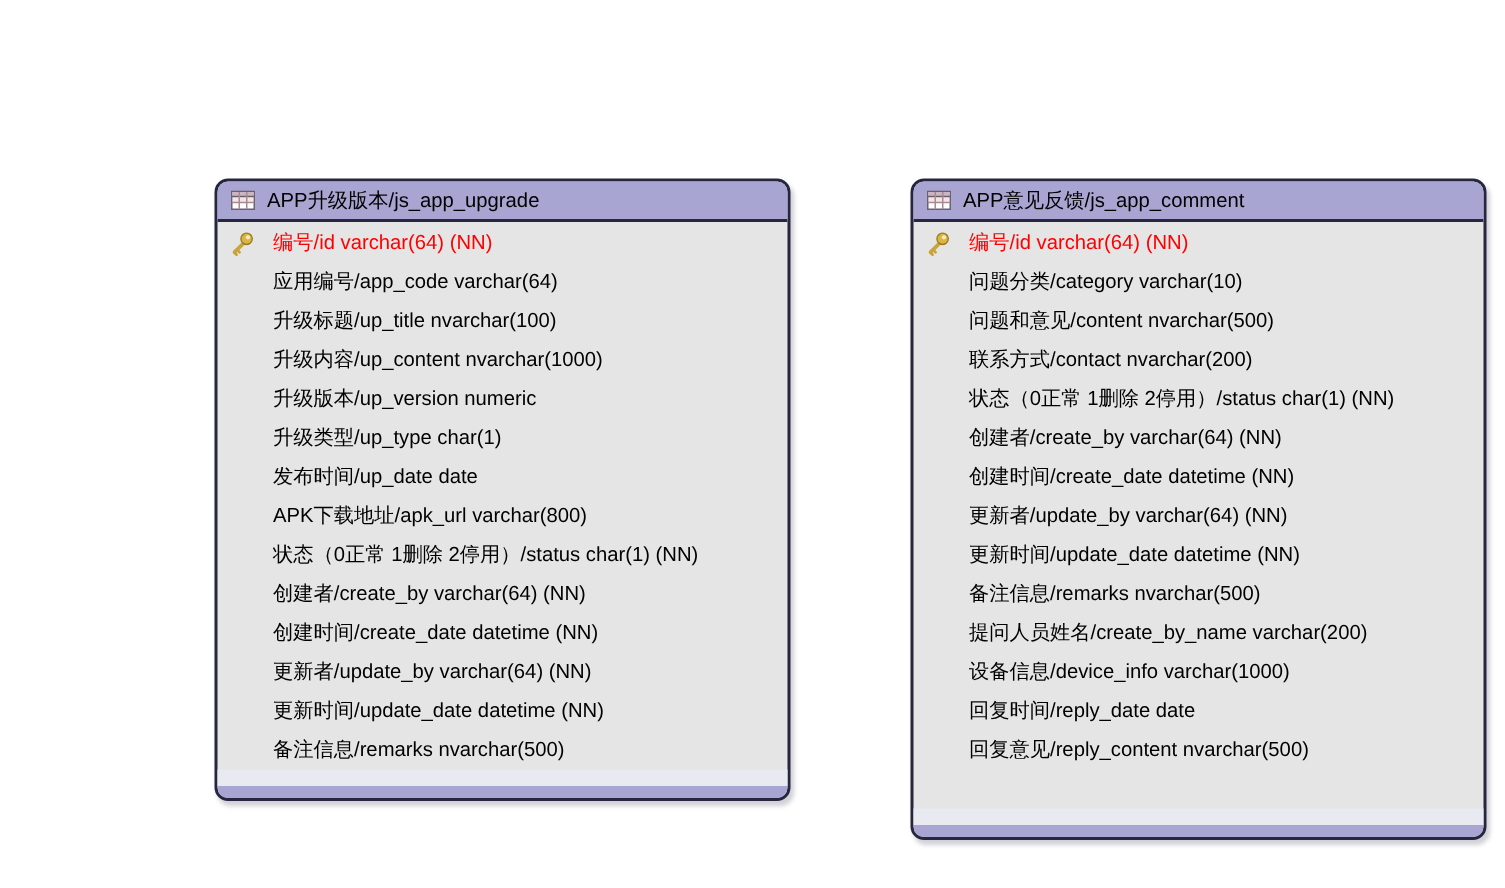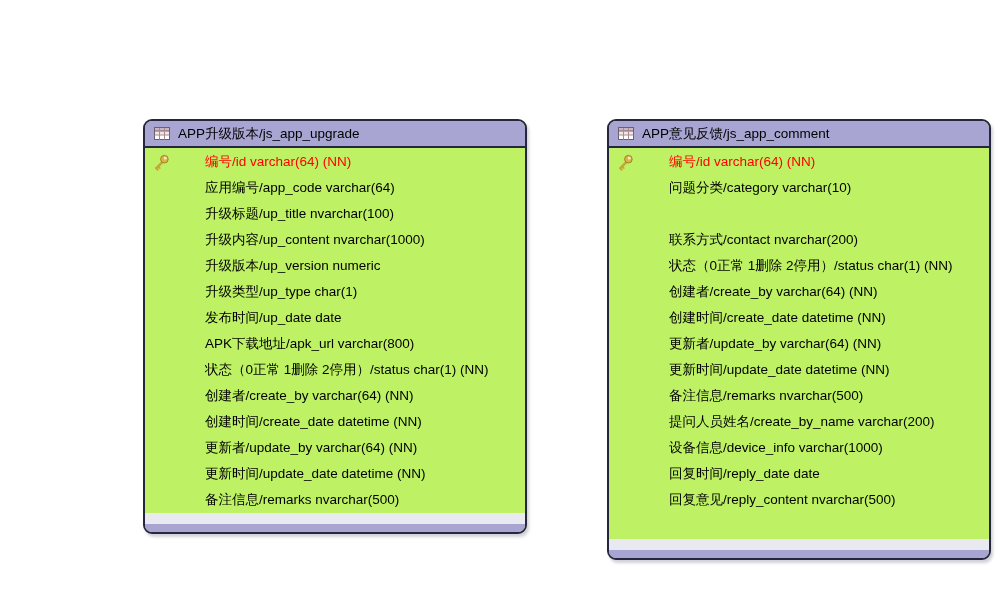--- a/index.html
+++ b/index.html
@@ -10,21 +10,21 @@
     --row-color:#000000;
   }
   *{margin:0;padding:0;box-sizing:border-box;}
   html,body{width:1003px;height:592px;background:#ffffff;overflow:hidden;
     font-family:"Liberation Sans","DejaVu Sans",sans-serif;}
   .canvas{position:relative;width:1003px;height:592px;background:#ffffff;}
 
   .table-card{
     position:absolute;
     width:384px;
-    background:#bef264;
+    background:#e5e5e5;
     border:2px solid var(--border);
     border-radius:9px;
     box-shadow:2px 3px 3px rgba(70,70,100,0.25);
   }
   .table-left{left:143px;top:119px;}
   .table-right{left:607px;top:119px;}
 
   .card-header{
     height:27px;
     background:var(--header-fill);
@@ -39,21 +39,20 @@
     color:#000;
     white-space:nowrap;
   }
   .tbl-icon{display:inline-flex;align-items:center;}
 
   .card-body{padding:1px 0 0 0;}
   .trow{
     height:26px;
     display:flex;
     align-items:center;
-    gap:23px;
   }
   .key-cell{
     width:37px;
     display:inline-flex;
     justify-content:flex-start;
     padding-left:8px;
     flex:0 0 37px;
   }
   .key-cell svg{display:block;}
   .trow.not-pk .key-cell svg{visibility:hidden;}
@@ -323,20 +322,21 @@
   <div class="trow not-pk">
     <span class="key-cell">
       <svg width="17" height="17" viewBox="0 0 17 17">
         <path d="M9.6 7.9 L3.4 14.1" stroke="#c9a43a" stroke-width="2.5" stroke-linecap="round"></path>
         <path d="M5.0 12.5 L6.7 14.2" stroke="#c9a43a" stroke-width="1.8" stroke-linecap="round"></path>
         <path d="M3.2 14.3 L4.7 15.8" stroke="#c9a43a" stroke-width="1.8" stroke-linecap="round"></path>
         <circle cx="11.4" cy="5.2" r="3.8" fill="#d9b545" stroke="#9a7b20" stroke-width="0.9"></circle>
         <circle cx="12.3" cy="4.2" r="1.4" fill="#f7ecc0"></circle>
       </svg>
     </span>
+    <span class="row-text">问题和意见/content nvarchar(500)</span>
   </div>
 
   <div class="trow not-pk">
     <span class="key-cell">
       <svg width="17" height="17" viewBox="0 0 17 17">
         <path d="M9.6 7.9 L3.4 14.1" stroke="#c9a43a" stroke-width="2.5" stroke-linecap="round"></path>
         <path d="M5.0 12.5 L6.7 14.2" stroke="#c9a43a" stroke-width="1.8" stroke-linecap="round"></path>
         <path d="M3.2 14.3 L4.7 15.8" stroke="#c9a43a" stroke-width="1.8" stroke-linecap="round"></path>
         <circle cx="11.4" cy="5.2" r="3.8" fill="#d9b545" stroke="#9a7b20" stroke-width="0.9"></circle>
         <circle cx="12.3" cy="4.2" r="1.4" fill="#f7ecc0"></circle>

